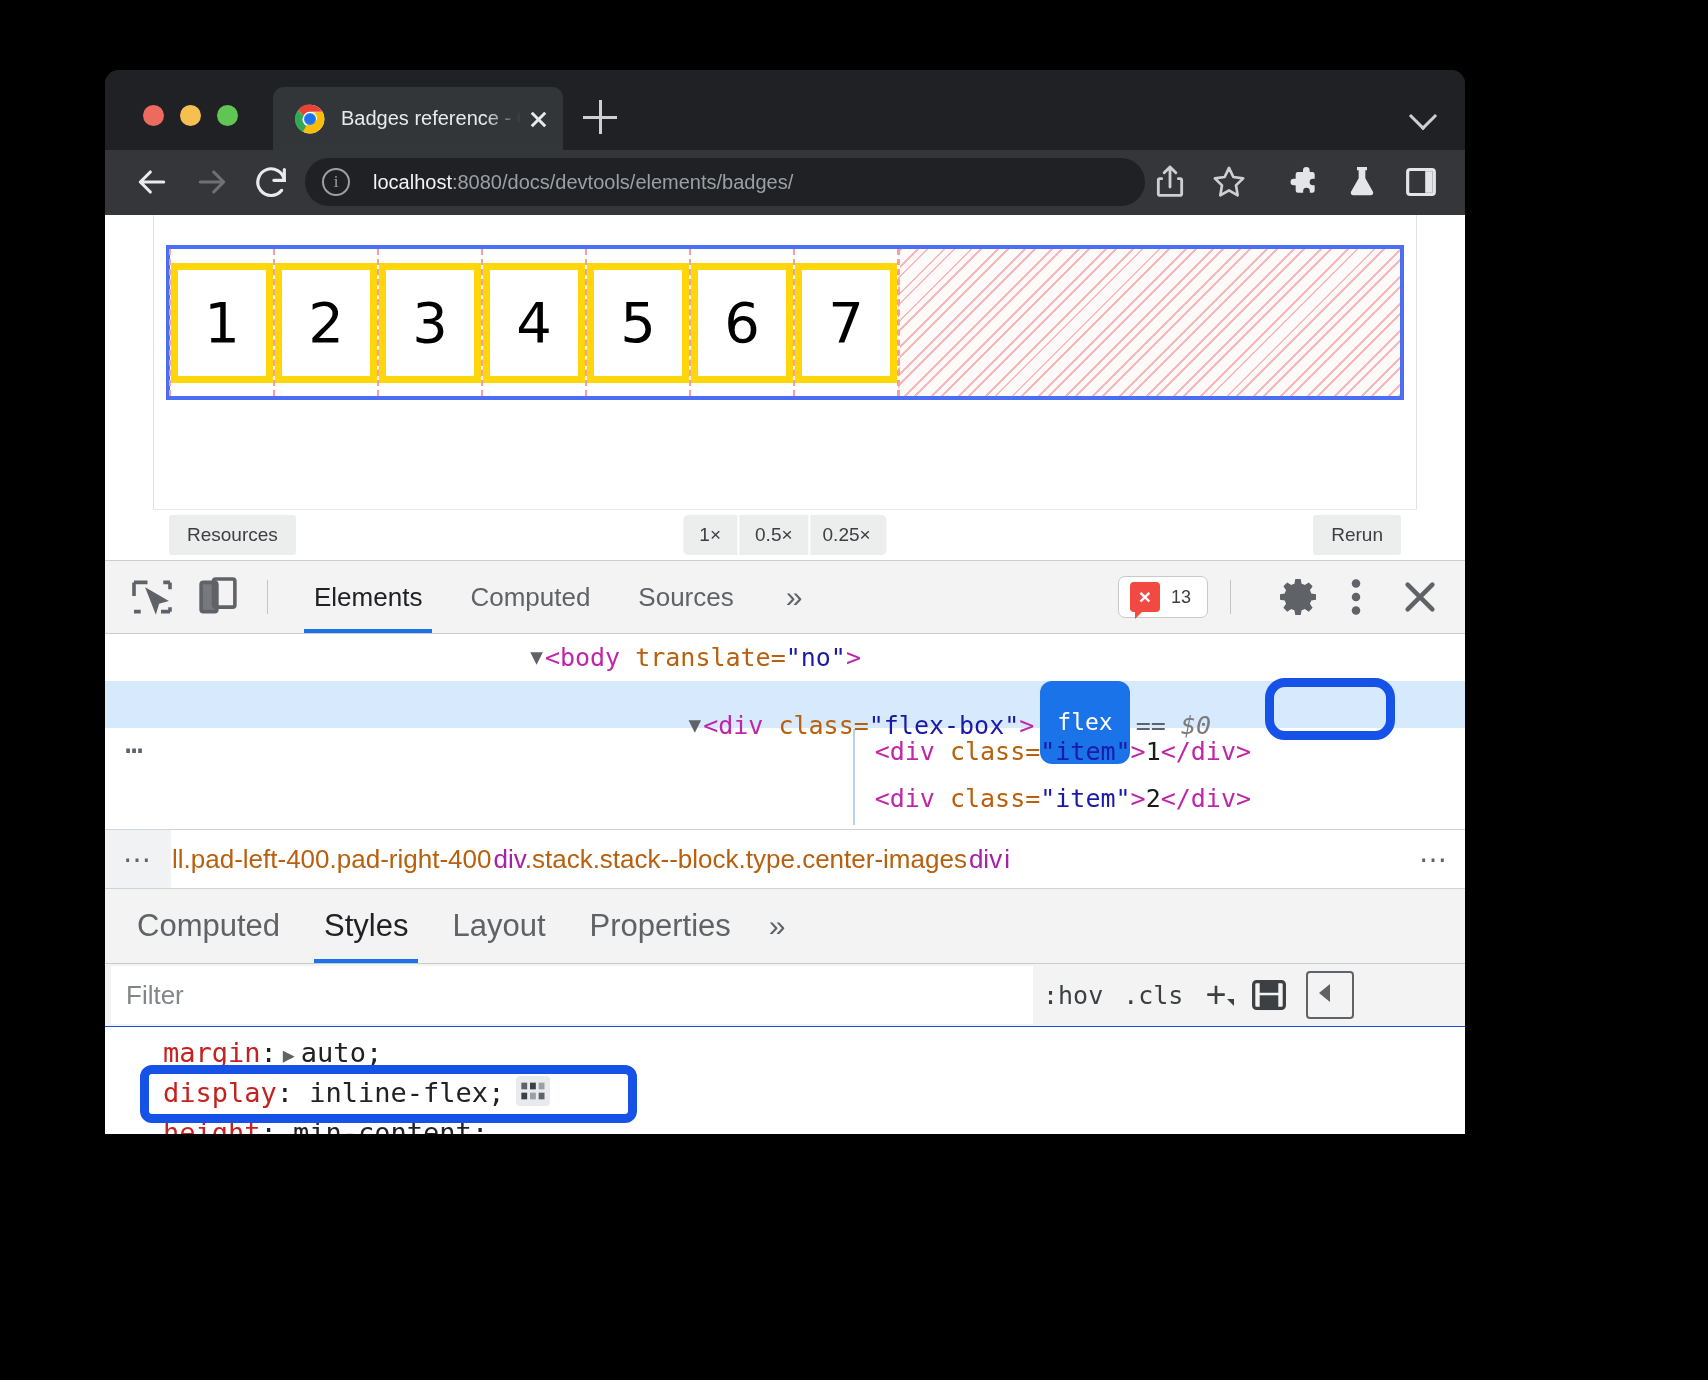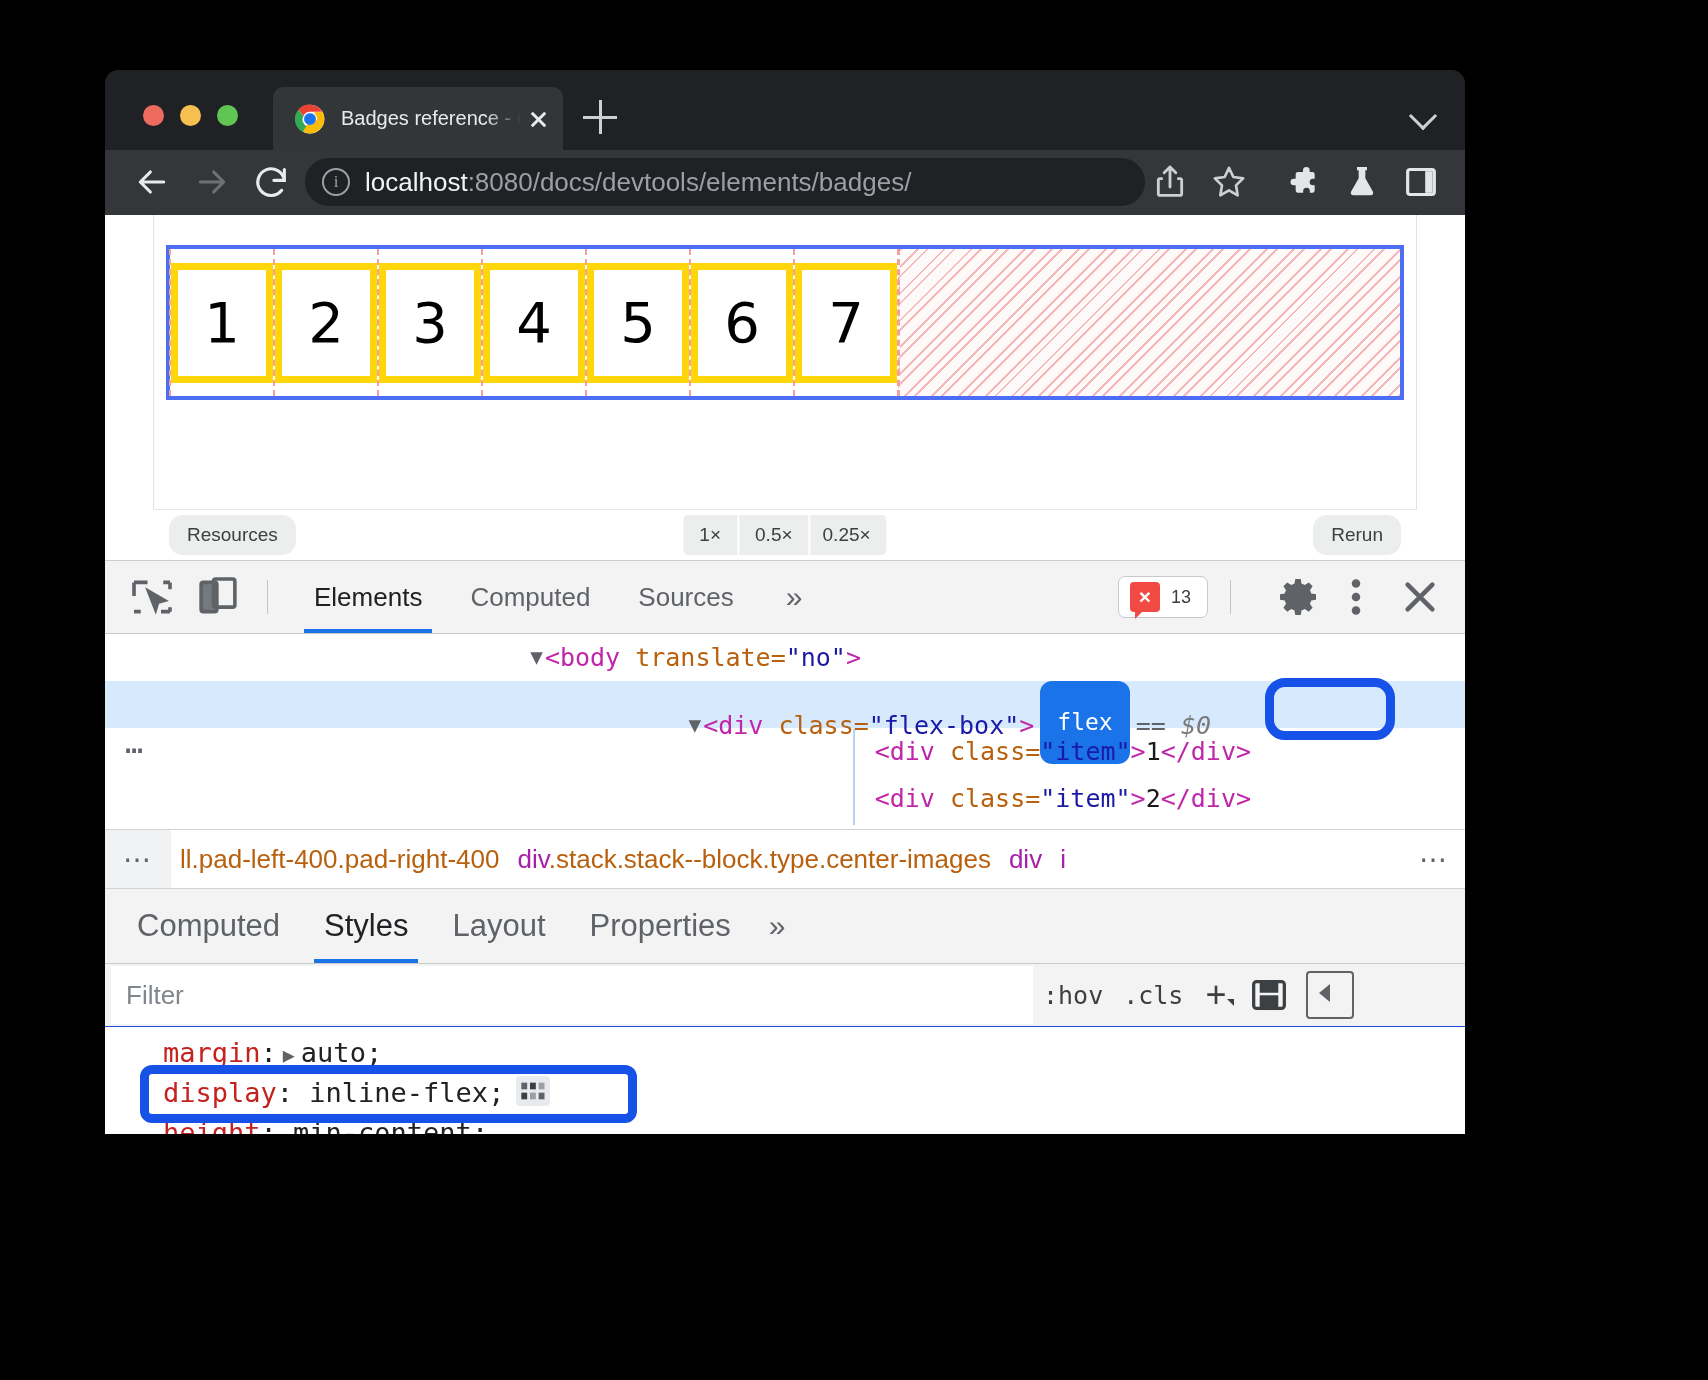--- a/index.html
+++ b/index.html
@@ -81,21 +81,21 @@
     width:840px;height:48px;
     background:#202124;border-radius:24px;
     display:flex;align-items:center;
   }
   #info-icon{
     margin-left:17px;width:24px;height:24px;border:2px solid #9aa0a6;border-radius:50%;
     color:#9aa0a6;font-size:17px;line-height:23px;text-align:center;font-family:"Liberation Serif",serif;
     flex:none;
   }
   #url{
-    margin-left:15px;font-size:26px;color:#9aa0a6;white-space:nowrap;
+    margin-left:23px;font-size:20px;color:#9aa0a6;white-space:nowrap;
   }
   #url b{color:#f1f3f4;font-weight:400;}
 
   #share{left:1045px;}
   #star{left:1104px;}
   #ext{left:1178px;}
   #lab{left:1237px;}
   #sidepanel{left:1296px;}
   #profile{left:1352px;}
 
@@ -144,21 +144,21 @@
     );
     background-color:#fffafa;
   }
 
   #viewport-controls{
     position:absolute;left:48px;right:48px;bottom:0;height:50px;
     background:#fff;border-top:1px solid #e8e8e8;
     display:flex;align-items:center;
   }
   .vbtn{
-    background:#eceded;border:none;border-radius:14px;
+    background:#eceded;border:none;border-radius:3px;
     font-family:"Liberation Sans",sans-serif;font-size:19px;color:#3c4043;
     padding:9px 18px;
   }
   #resources-btn{margin-left:16px;}
   #zoom-group{position:absolute;left:50%;transform:translateX(-50%);display:flex;gap:2px;}
   #zoom-group .vbtn{border-radius:0;padding:9px 16px;}
   #zoom-group .vbtn:first-child{border-radius:5px 0 0 5px;}
   #zoom-group .vbtn:last-child{border-radius:0 5px 5px 0;padding-left:12px;}
   #rerun-btn{position:absolute;right:16px;}
 
@@ -248,21 +248,21 @@
   #breadcrumb{
     position:relative;height:58px;background:#fff;
     border-top:1px solid #cfd3d8;border-bottom:1px solid #cfd3d8;
     display:flex;align-items:center;overflow:hidden;
     font-family:"Liberation Sans",sans-serif;font-size:26px;
   }
   #crumb-left-dots{
     background:#f1f2f3;height:58px;display:flex;align-items:center;
     padding:0 18px;color:#5f6368;font-size:28px;letter-spacing:2px;flex:none;
   }
-  .crumb{padding:0 9px;white-space:nowrap;flex:none;}
+  .crumb{padding:0 1px;white-space:nowrap;flex:none;}
   .crumb-orange{color:#b8600d;}
   .crumb-purple{color:#a820a8;}
   #crumb-right-dots{
     margin-left:auto;color:#5f6368;font-size:28px;letter-spacing:2px;padding:0 16px;flex:none;
   }
 
   
   #side-tabs{
     position:relative;height:74px;background:#f3f3f3;
     border-bottom:1px solid #cacaca;display:flex;align-items:center;

